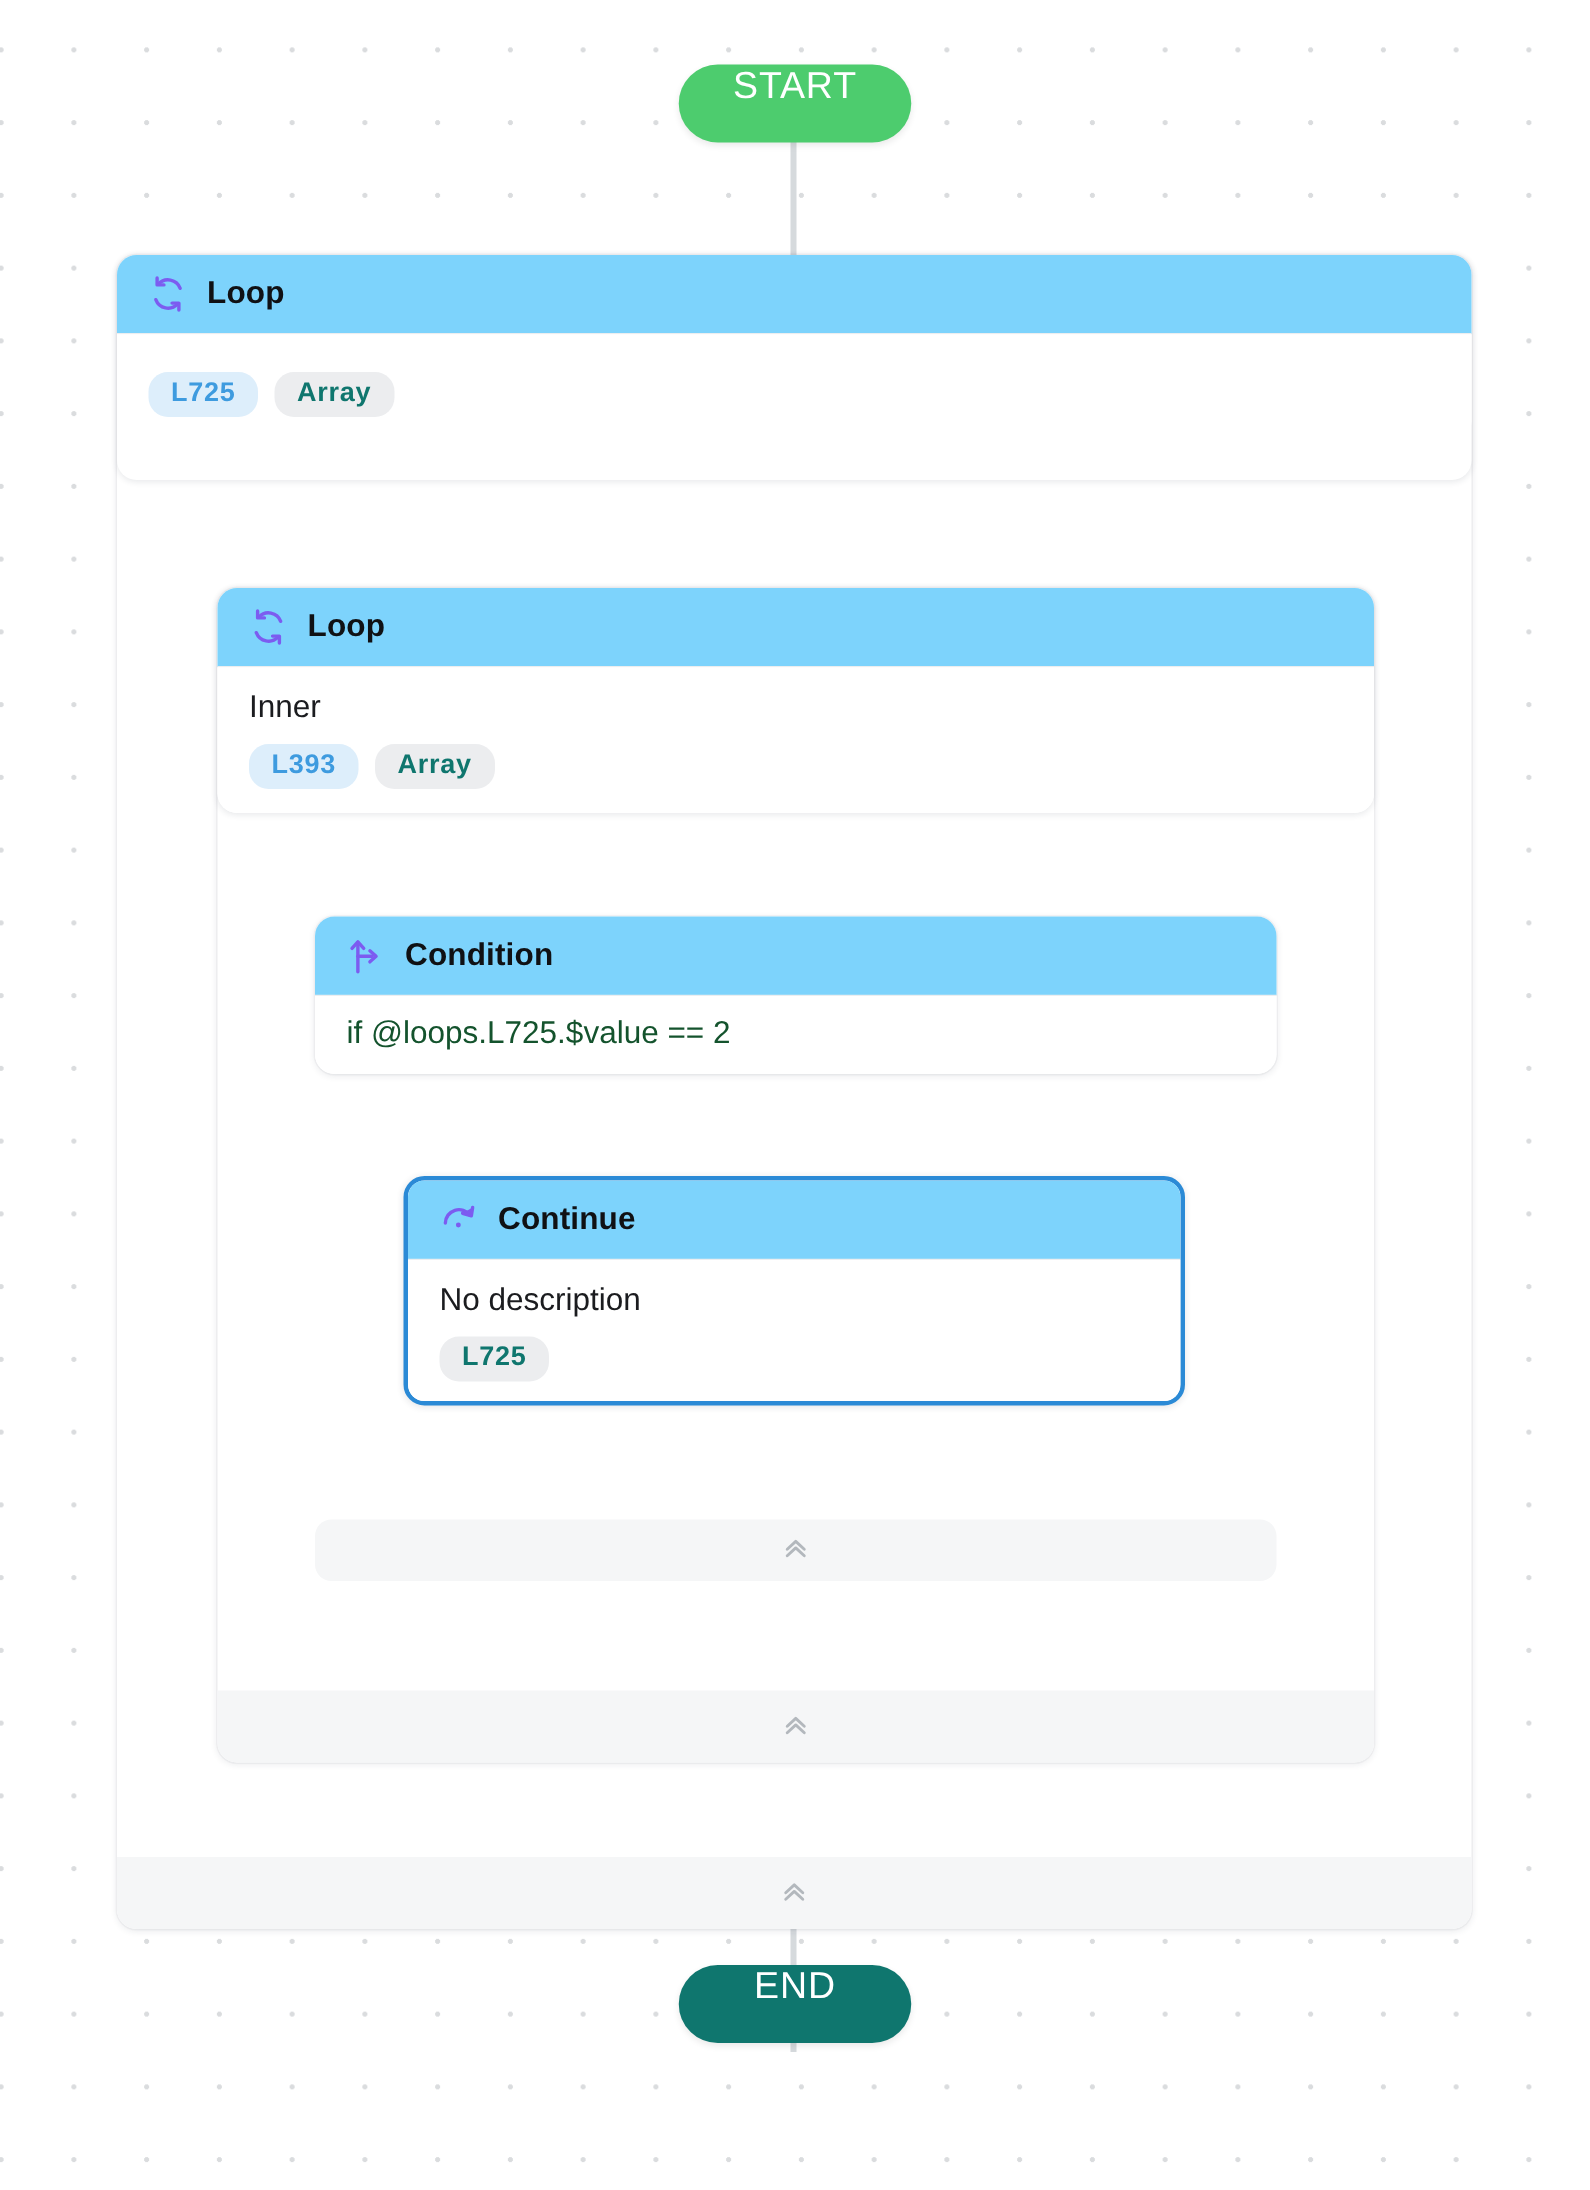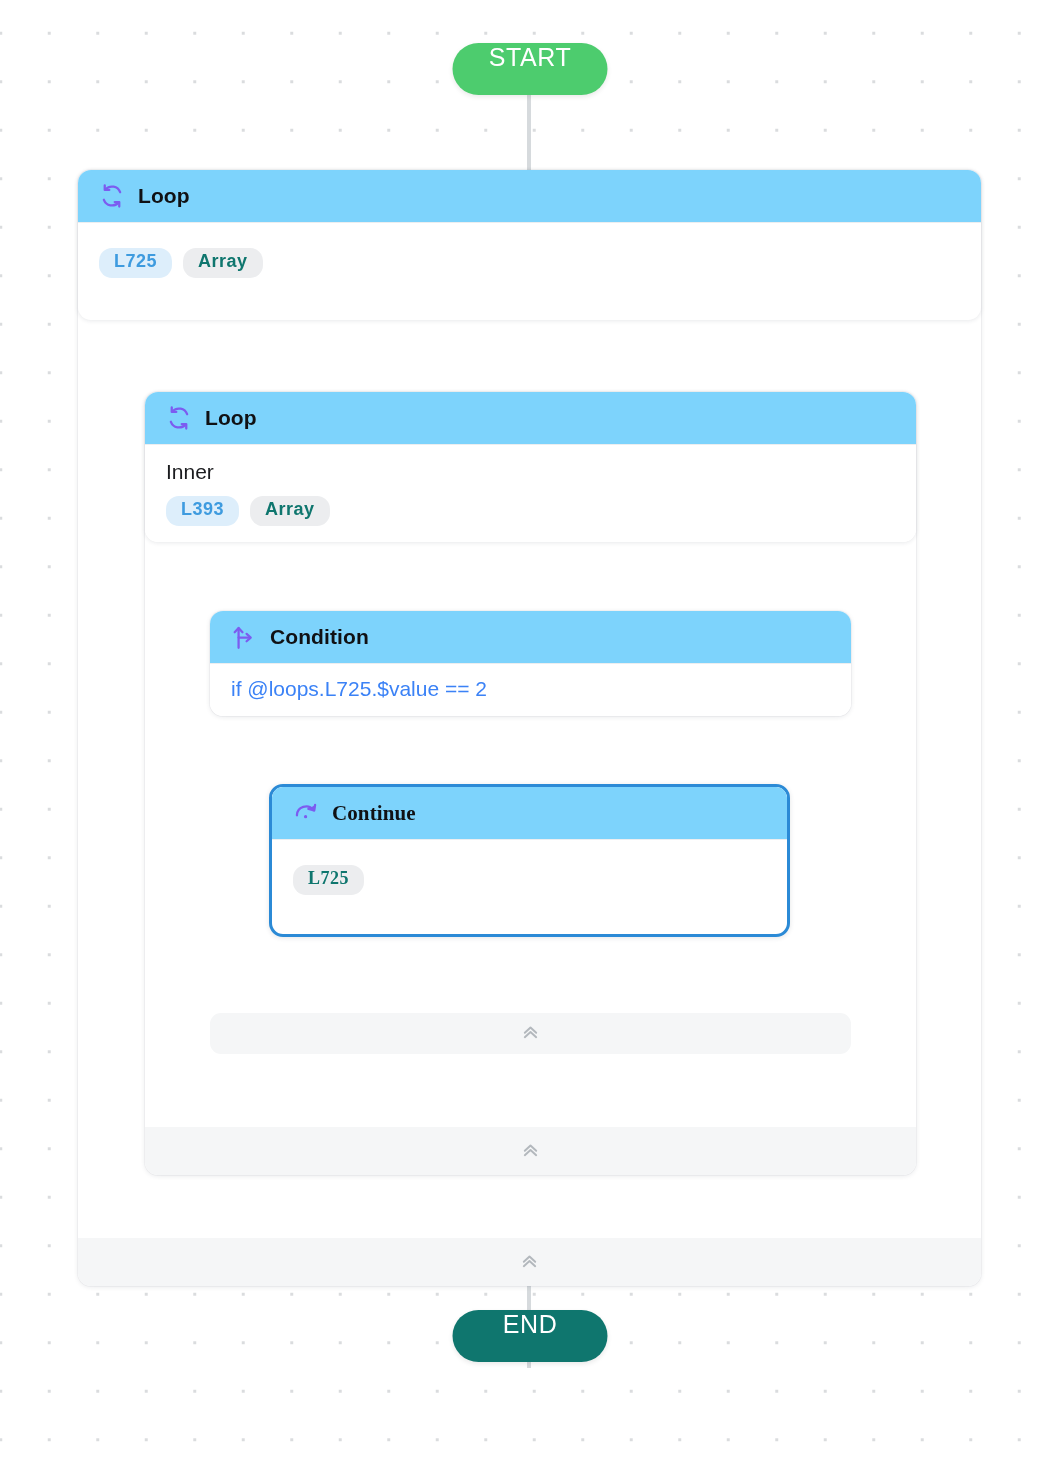--- a/index.html
+++ b/index.html
@@ -144,27 +144,26 @@
   #condition-node { left: 210px; top: 611px;  width: 641px; height: 105px; }
   #continue-node  { left: 269px; top: 784px;  width: 521px; height: 153px; }
 
   
   .selected {
     border: 3px solid #2b8ad6;
     border-radius: 14px;
     box-shadow: 0 1px 5px rgba(30,40,60,0.12);
     box-sizing: border-box;
     overflow: hidden;
-    font-family: Liberation Serif, serif;
   }
   .selected .node-header { border-radius: 10px 10px 0 0; }
 
   .cond-expr {
     font-size: 21px;
-    color: #3b82f6;
+    color: #14532d;
     padding: 13px 21px 15px 21px;
     background: #ffffff;
     border-radius: 0 0 13px 13px;
   }
 
   .icon { width: 26px; height: 26px; display: block; flex: 0 0 26px; }
 </style>
 </head>
 <body>
 
@@ -246,20 +245,21 @@
         <span class="icon">
           <svg viewBox="0 0 24 24" width="26" height="26" fill="none" stroke="#7c5cf0" stroke-width="2.1" stroke-linecap="round" stroke-linejoin="round">
             <path d="M3.6 14.2A8.4 8.4 0 0 1 18.8 9.4"></path>
             <polyline points="14.2 8.2 19.6 9.7 20.4 4.6" fill="#7c5cf0" stroke="#7c5cf0"></polyline>
             <circle cx="11.6" cy="15.4" r="1.5" fill="#7c5cf0" stroke="none"></circle>
           </svg>
         </span>
         <span class="node-title">Continue</span>
       </div>
       <div class="node-body">
+        <div class="node-desc">No description</div>
         <div class="badges">
           <span class="badge badge-gray">L725</span>
         </div>
       </div>
     </div>
 
     <div class="collapse-bar inner-bar" style="left:65px; top:621px; width:641px; height:41px;">
       <span class="chev">
         <svg viewBox="0 0 24 24" width="21" height="21" fill="none" stroke="#b3b8bd" stroke-width="2.2" stroke-linecap="round" stroke-linejoin="round">
           <polyline points="5.5 13.5 12 7.5 18.5 13.5"></polyline>

